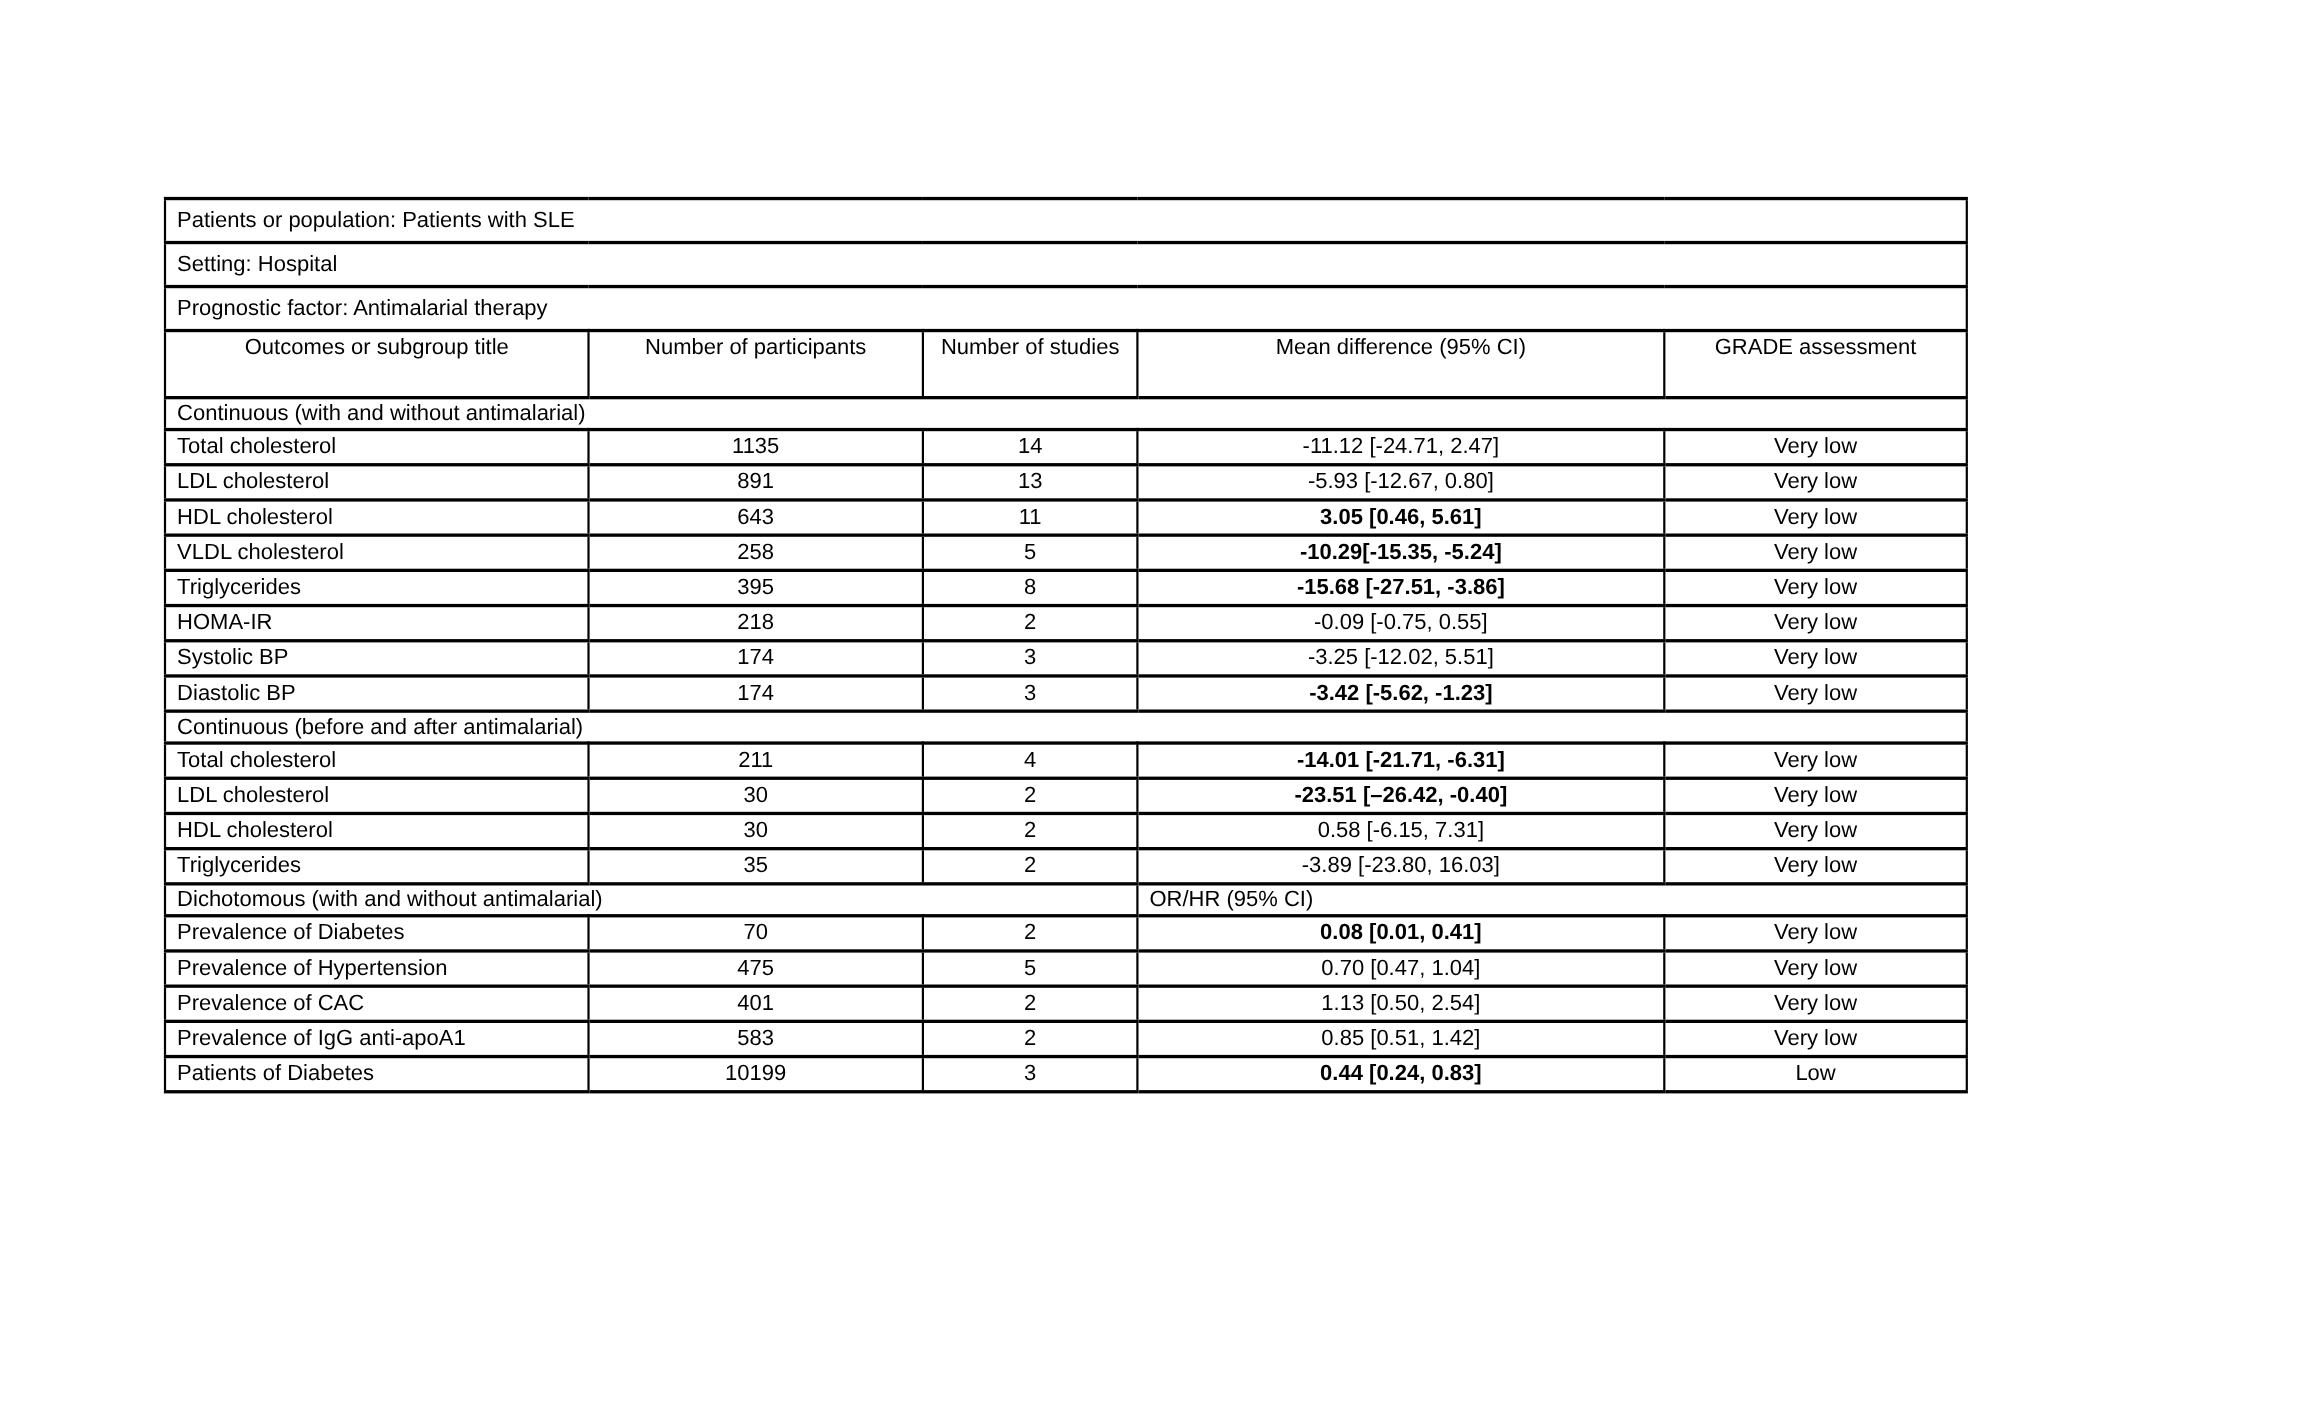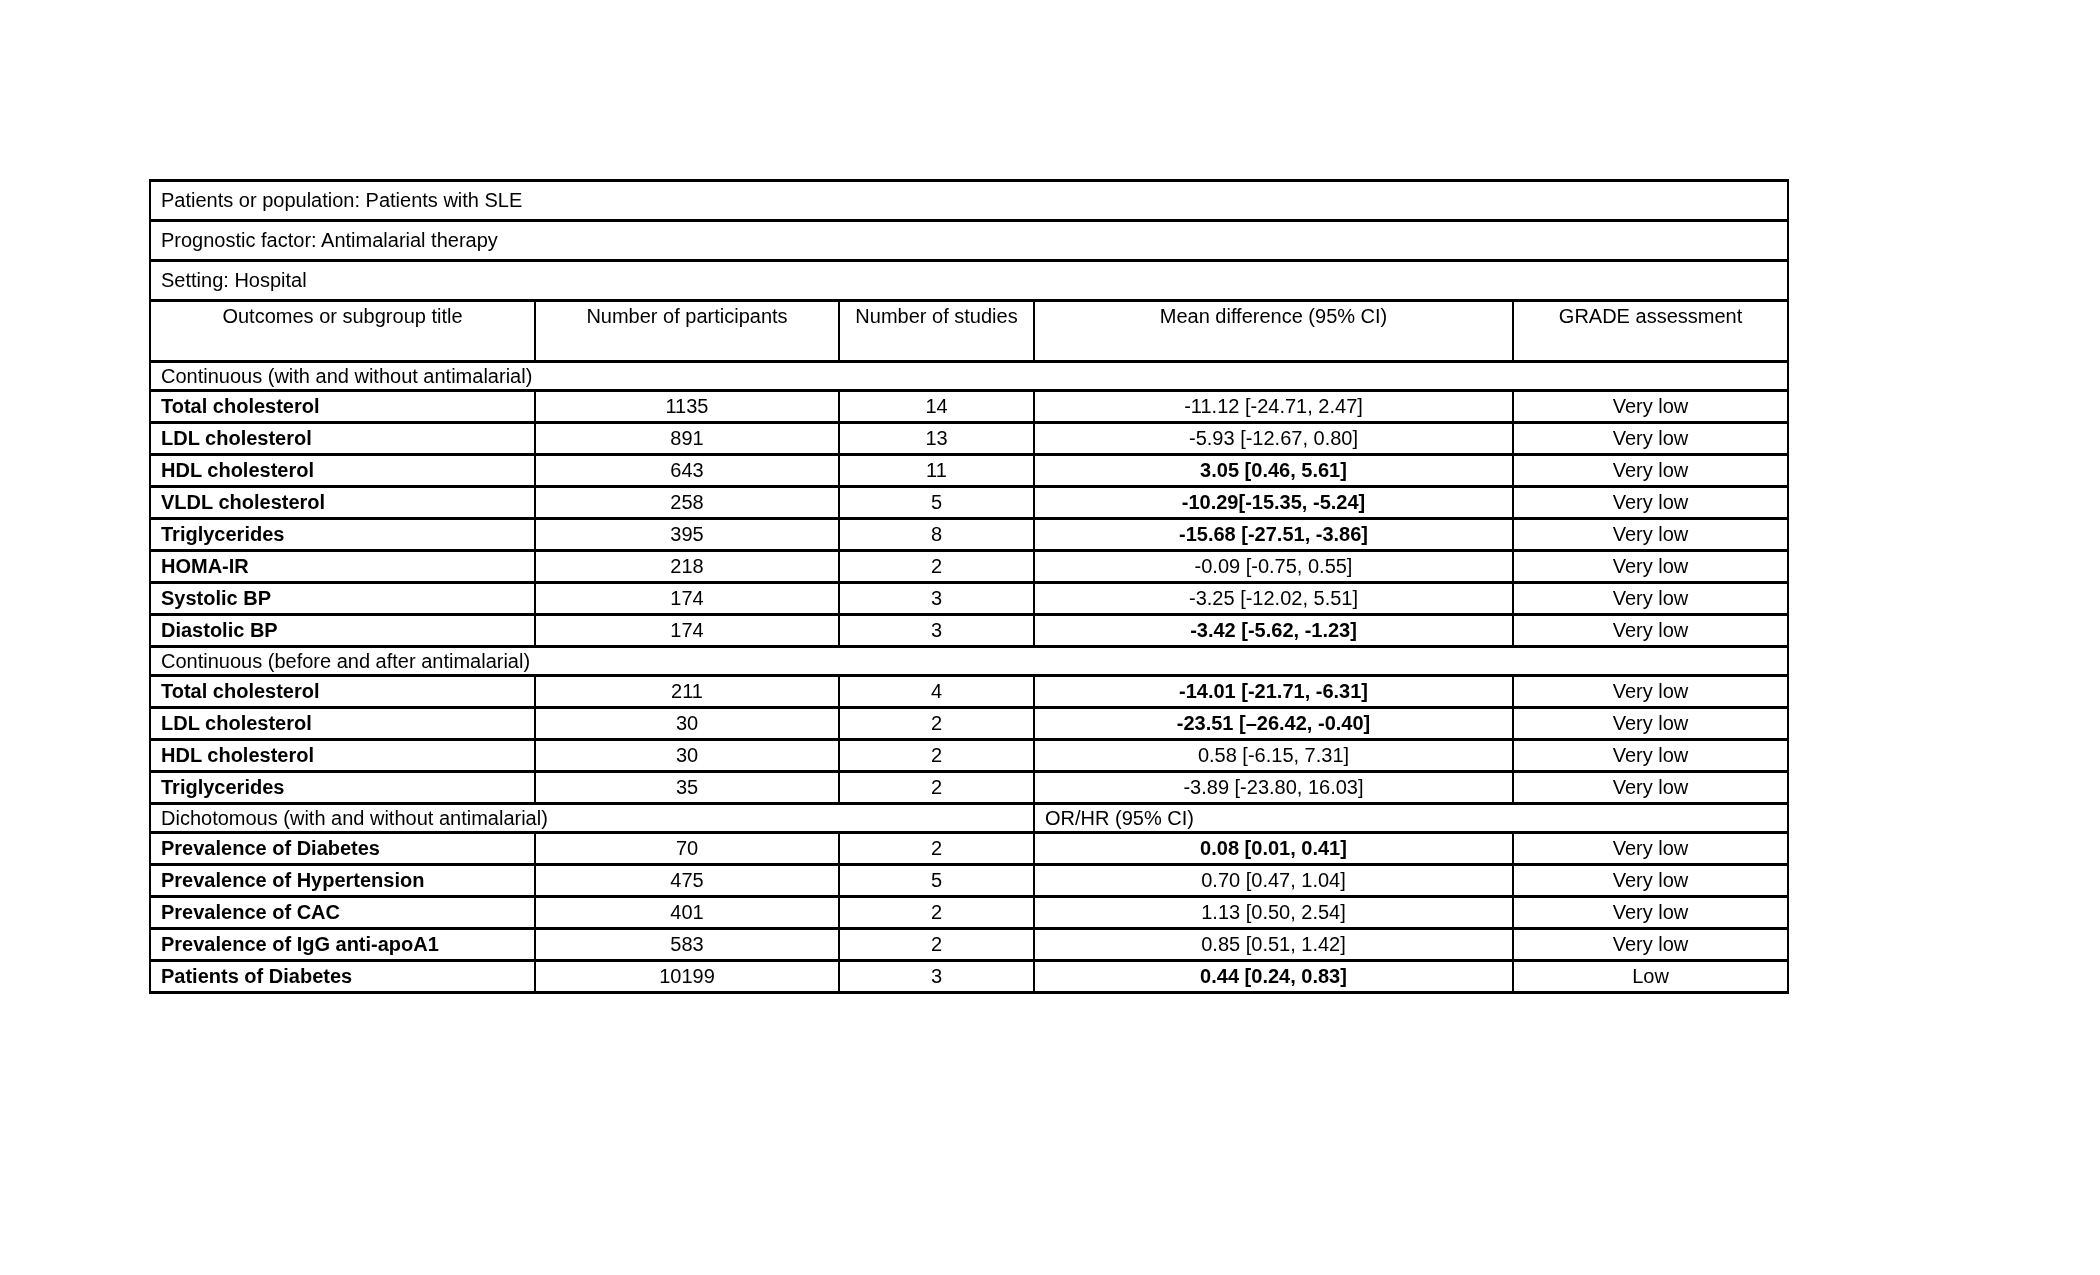--- a/index.html
+++ b/index.html
@@ -68,21 +68,20 @@
   }
   
   tr.data td {
     height: 29px;
     vertical-align: middle;
     text-align: center;
     font-weight: normal;
   }
   tr.data td.outcome {
     text-align: left;
-    font-weight: bold;
   }
   tr.data td.effect.bold {
     font-weight: bold;
   }
 </style>
 </head>
 <body>
 
 <div class="page">
   <table class="grade-table">
@@ -91,24 +90,24 @@
       <col style="width:304px">
       <col style="width:195px">
       <col style="width:479px">
       <col style="width:275px">
     </colgroup>
     <thead>
       <tr>
         <td class="info-cell" colspan="5">Patients or population: Patients with SLE</td>
       </tr>
       <tr>
+        <td class="info-cell" colspan="5">Setting: Hospital</td>
+      </tr>
+      <tr>
         <td class="info-cell" colspan="5">Prognostic factor: Antimalarial therapy</td>
-      </tr>
-      <tr>
-        <td class="info-cell" colspan="5">Setting: Hospital</td>
       </tr>
       <tr>
         <th class="hdr">Outcomes or subgroup title</th>
         <th class="hdr">Number of participants</th>
         <th class="hdr hdr-studies">Number of studies</th>
         <th class="hdr">Mean difference (95% CI)</th>
         <th class="hdr">GRADE assessment</th>
       </tr>
     </thead>
     <tbody>

